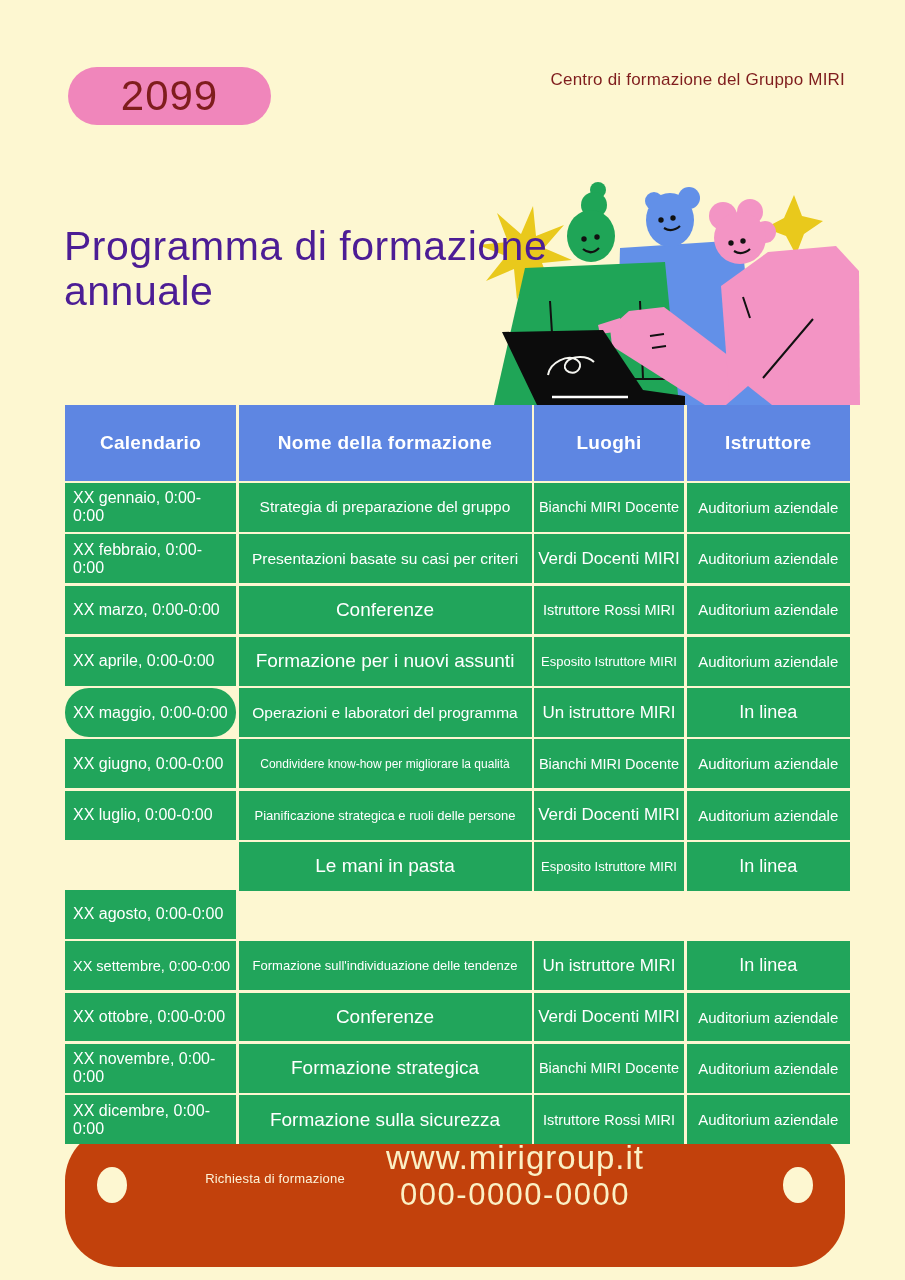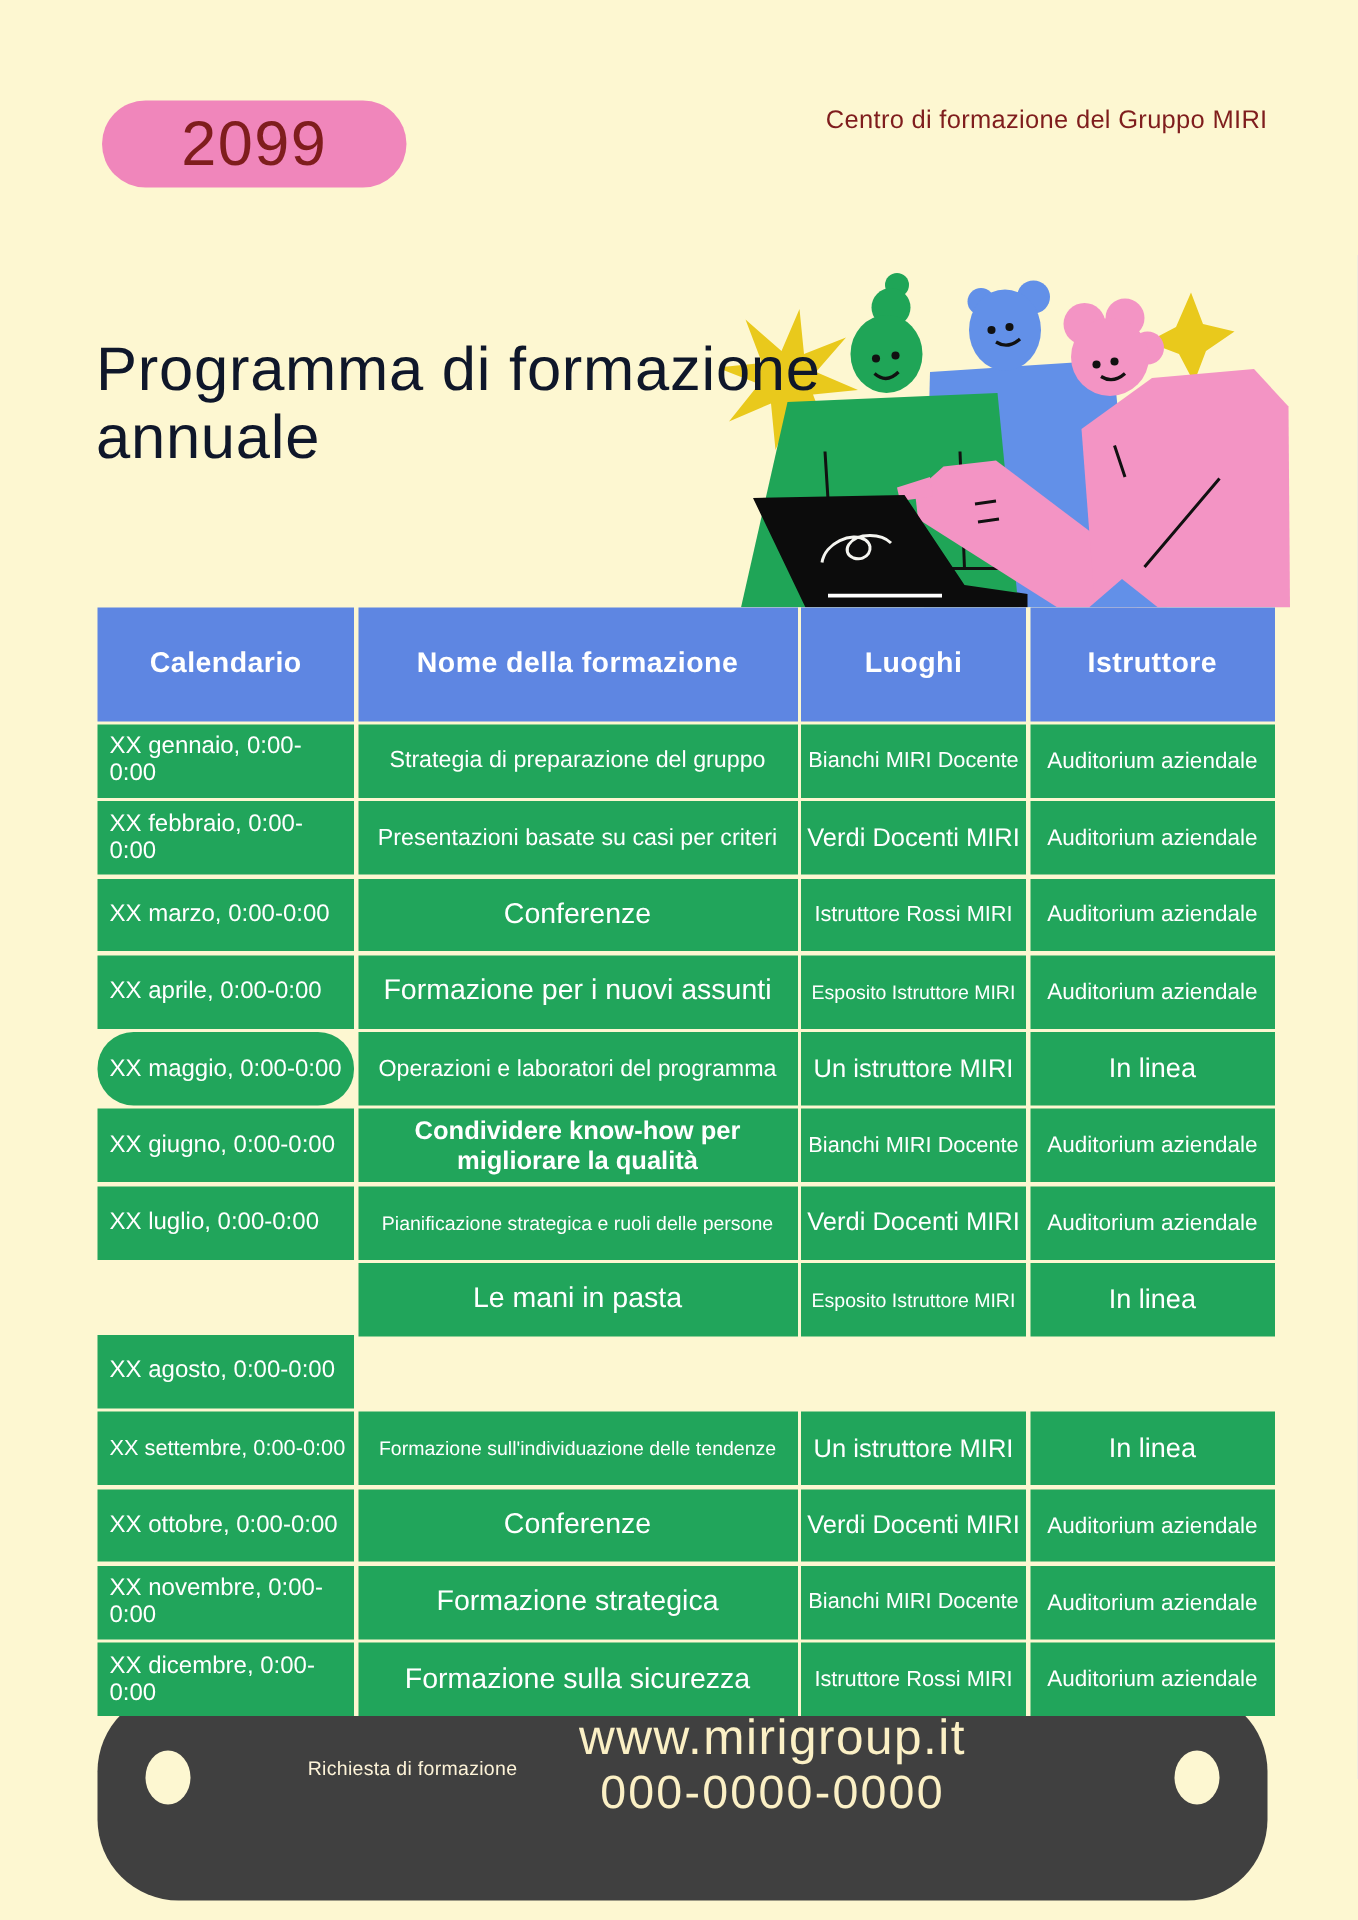--- a/index.html
+++ b/index.html
@@ -15,21 +15,21 @@
     display:flex; align-items:center; justify-content:center;
   }
   .year-pill span{color:#7f1d1d; font-size:42px; font-weight:500; letter-spacing:1px;}
   .org-label{
     position:absolute; right:60px; top:70px;
     color:#7f1d1d; font-size:17px; font-weight:500; letter-spacing:.2px;
   }
   
   .title{
     position:absolute; left:64px; top:224px; width:520px; margin:0;
-    color:#0f172a; font-size:41px; line-height:1.1; font-weight:500;
+    color:#4c1d95; font-size:41px; line-height:1.1; font-weight:500;
     letter-spacing:.5px; z-index:2;
   }
   
   .illo{position:absolute; left:480px; top:168px; width:425px; height:237px; z-index:1;}
   
   .table{
     position:absolute; left:65px; top:405px; width:785px; z-index:3;
     display:grid;
     grid-template-columns:171px 293px 150px 163.5px;
     gap:2.5px; background:#fdf7d1;
@@ -40,21 +40,21 @@
     background:#21a55b; padding:0 4px; box-sizing:border-box;
   }
   .cell.head{
     background:#5e86e2; height:75.5px; font-weight:700; font-size:19px;
     letter-spacing:.3px;
   }
   .cell.c-date{justify-content:flex-start; text-align:left; padding-left:8px;}
   
   .banner{
     position:absolute; left:65px; top:1127px; width:780px; height:140px;
-    background:#404040; border-radius:54px; z-index:2;
+    background:#c2410c; border-radius:54px; z-index:2;
   }
   .hole{
     position:absolute; width:30px; height:36px; background:#fdf7d1;
     border-radius:50%; top:40px;
   }
   .hole.left{left:32px;} .hole.right{right:32px;}
   .banner-label{
     position:absolute; left:110px; top:44px; width:200px; text-align:center;
     color:#fdf3d8; font-size:13px; letter-spacing:.2px;
   }
@@ -165,21 +165,21 @@
     <div class="cell c-name" style="font-size: 19px;">Formazione per i nuovi assunti</div>
     <div class="cell c-inst" style="font-size: 13px;">Esposito Istruttore MIRI</div>
     <div class="cell c-loc" style="font-size: 15px;">Auditorium aziendale</div>
 
     <div class="cell c-date" style="font-size: 16px; border-radius: 24px;">XX maggio, 0:00-0:00</div>
     <div class="cell c-name" style="font-size: 15.5px;">Operazioni e laboratori del programma</div>
     <div class="cell c-inst" style="font-size: 17px;">Un istruttore MIRI</div>
     <div class="cell c-loc" style="font-size: 18px;">In linea</div>
 
     <div class="cell c-date" style="font-size: 16px;">XX giugno, 0:00-0:00</div>
-    <div class="cell c-name" style="font-size: 17px; font-weight: bold;">Condividere know-how per migliorare la qualità</div>
+    <div class="cell c-name" style="font-size: 12px;">Condividere know-how per migliorare la qualità</div>
     <div class="cell c-inst" style="font-size: 14.5px;">Bianchi MIRI Docente</div>
     <div class="cell c-loc" style="font-size: 15px;">Auditorium aziendale</div>
 
     <div class="cell c-date" style="font-size: 16px;">XX luglio, 0:00-0:00</div>
     <div class="cell c-name" style="font-size: 13px;">Pianificazione strategica e ruoli delle persone</div>
     <div class="cell c-inst" style="font-size: 17px;">Verdi Docenti MIRI</div>
     <div class="cell c-loc" style="font-size: 15px;">Auditorium aziendale</div>
 
     <div class="cell c-date" style="font-size: 16px; margin-top: 48px;">XX agosto, 0:00-0:00</div>
     <div class="cell c-name" style="font-size: 19px;">Le mani in pasta</div>

